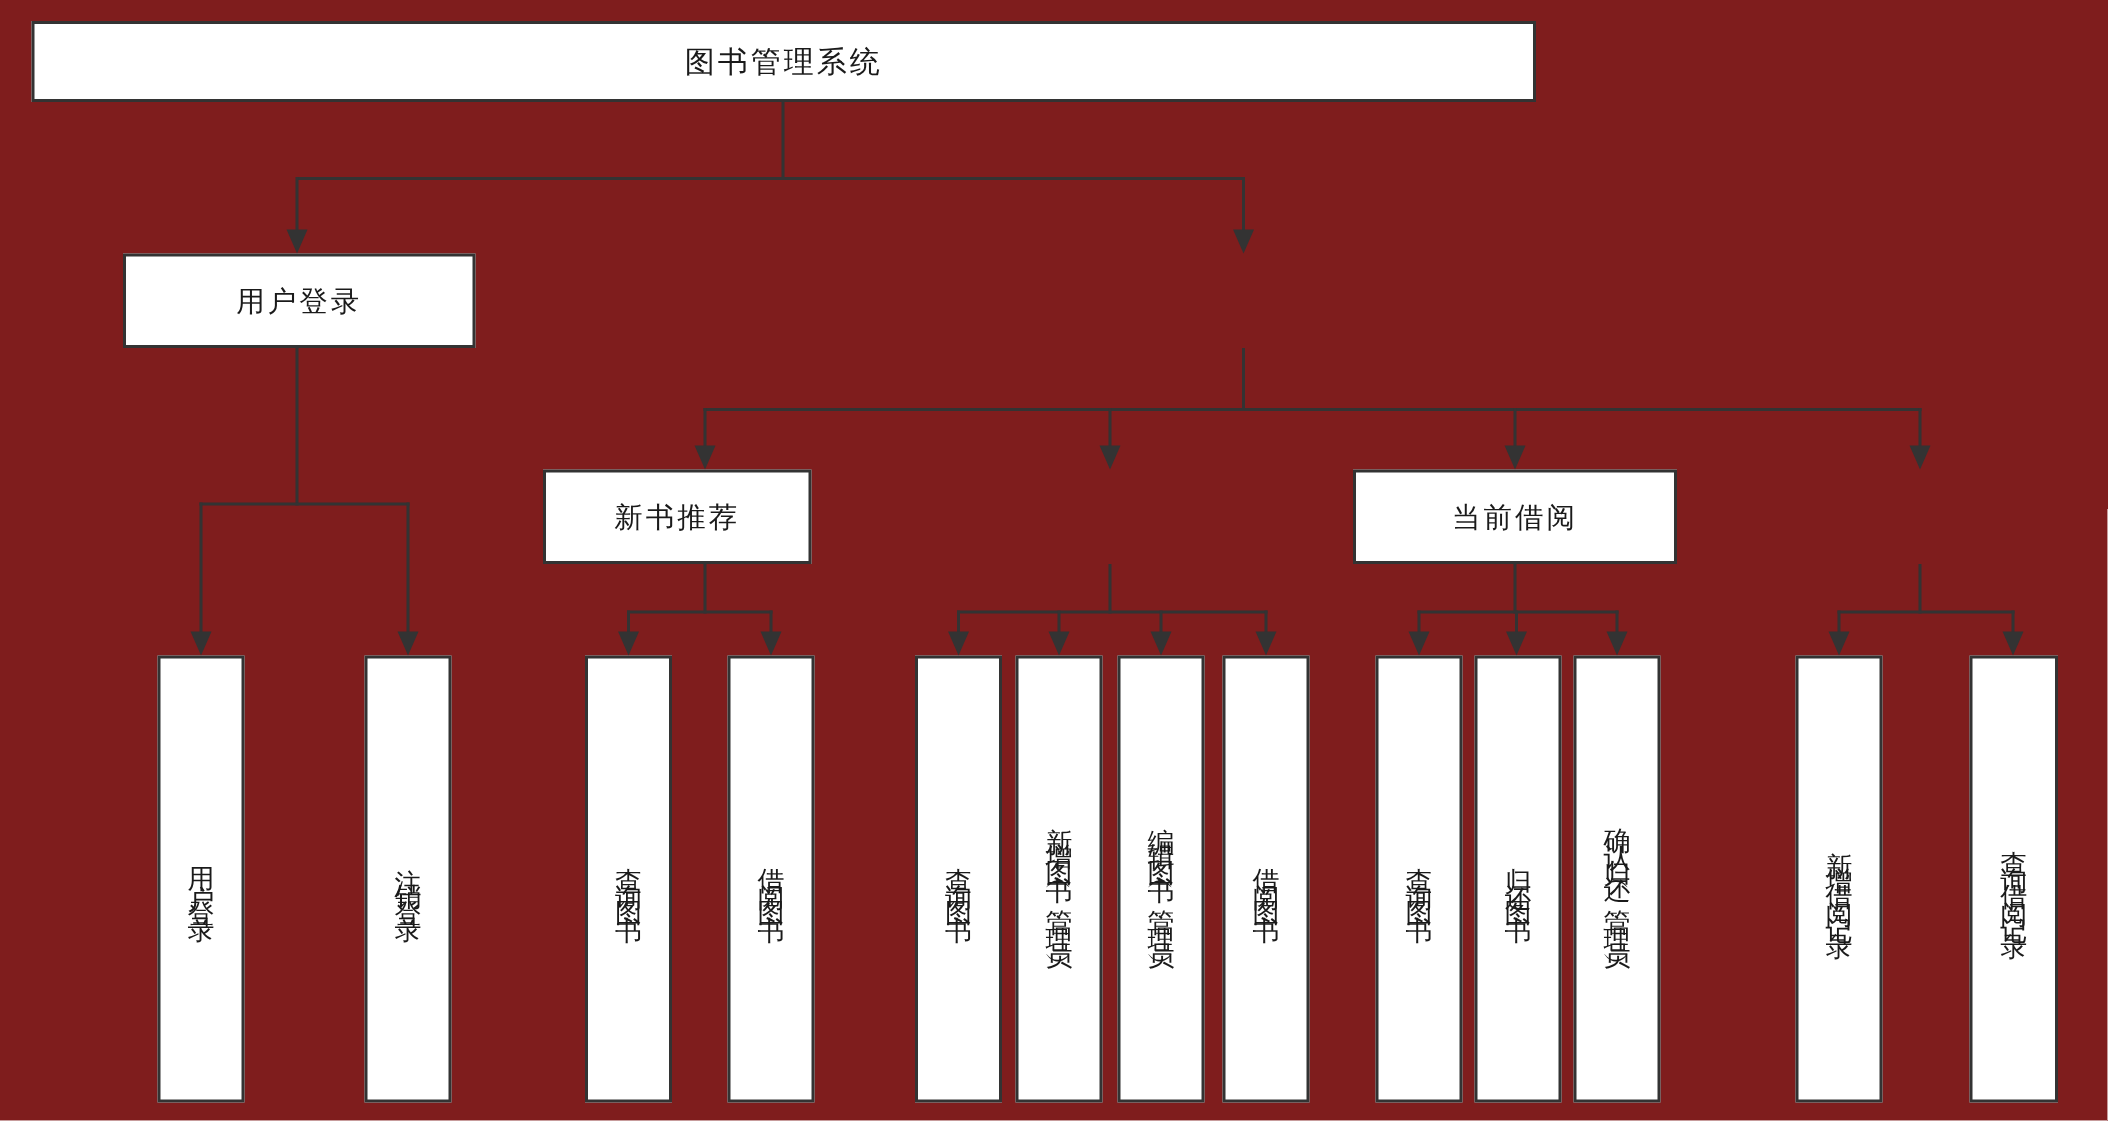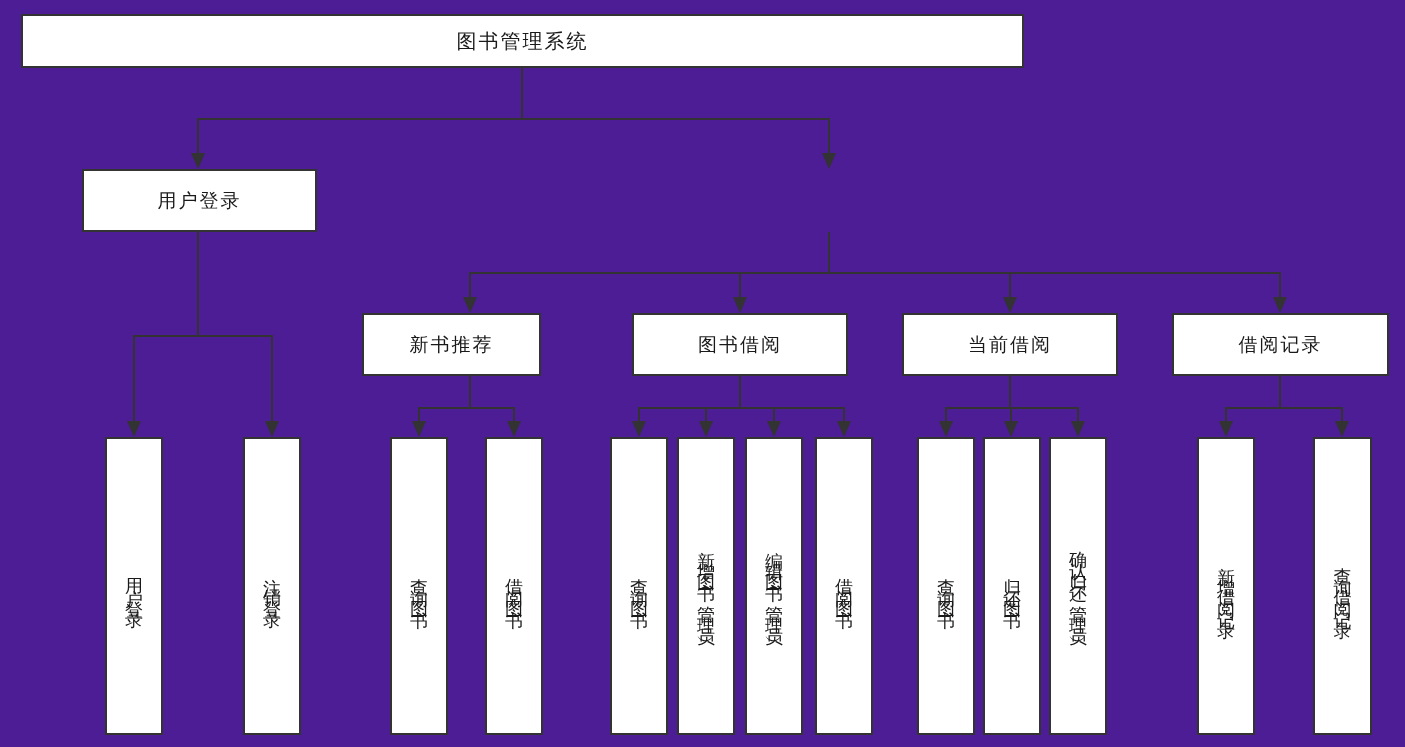--- a/index.html
+++ b/index.html
@@ -1,19 +1,19 @@
 <!DOCTYPE html>
 <html><head>
 <meta charset="utf-8">
 <style>
   html,body{margin:0;padding:0;background:#ffffff;}
   .canvas{
     position:relative;
     width:1405px;height:747px;
-    background:#4c1d95;
+    background:#7f1d1d;
     font-family:"Liberation Sans","DejaVu Sans",sans-serif;
     overflow:hidden;
   }
   
   .node{
     position:absolute;
     box-sizing:border-box;
     background:#ffffff;
     border:2px solid #333333;
     display:flex;
@@ -63,28 +63,22 @@
     <span>图书管理系统</span>
   </div>
 
   <div class="node h lvl" style="left:82px;top:169px;width:235px;height:63px">
     <span>用户登录</span>
   </div>
 
   <div class="node h lvl" style="left:362px;top:313px;width:179px;height:63px">
     <span>新书推荐</span>
   </div>
-  <div class="node h lvl" style="left:632px;top:313px;width:216px;height:63px">
-    <span>图书借阅</span>
-  </div>
   <div class="node h lvl" style="left:902px;top:313px;width:216px;height:63px">
     <span>当前借阅</span>
-  </div>
-  <div class="node h lvl" style="left:1172px;top:313px;width:217px;height:63px">
-    <span>借阅记录</span>
   </div>
 
   <div class="node v" style="left:105px;top:437px;width:58px;height:298px">
     <span>用户登录</span>
   </div>
   <div class="node v" style="left:243px;top:437px;width:58px;height:298px">
     <span>注销登录</span>
   </div>
 
   <div class="node v" style="left:390px;top:437px;width:58px;height:298px">

